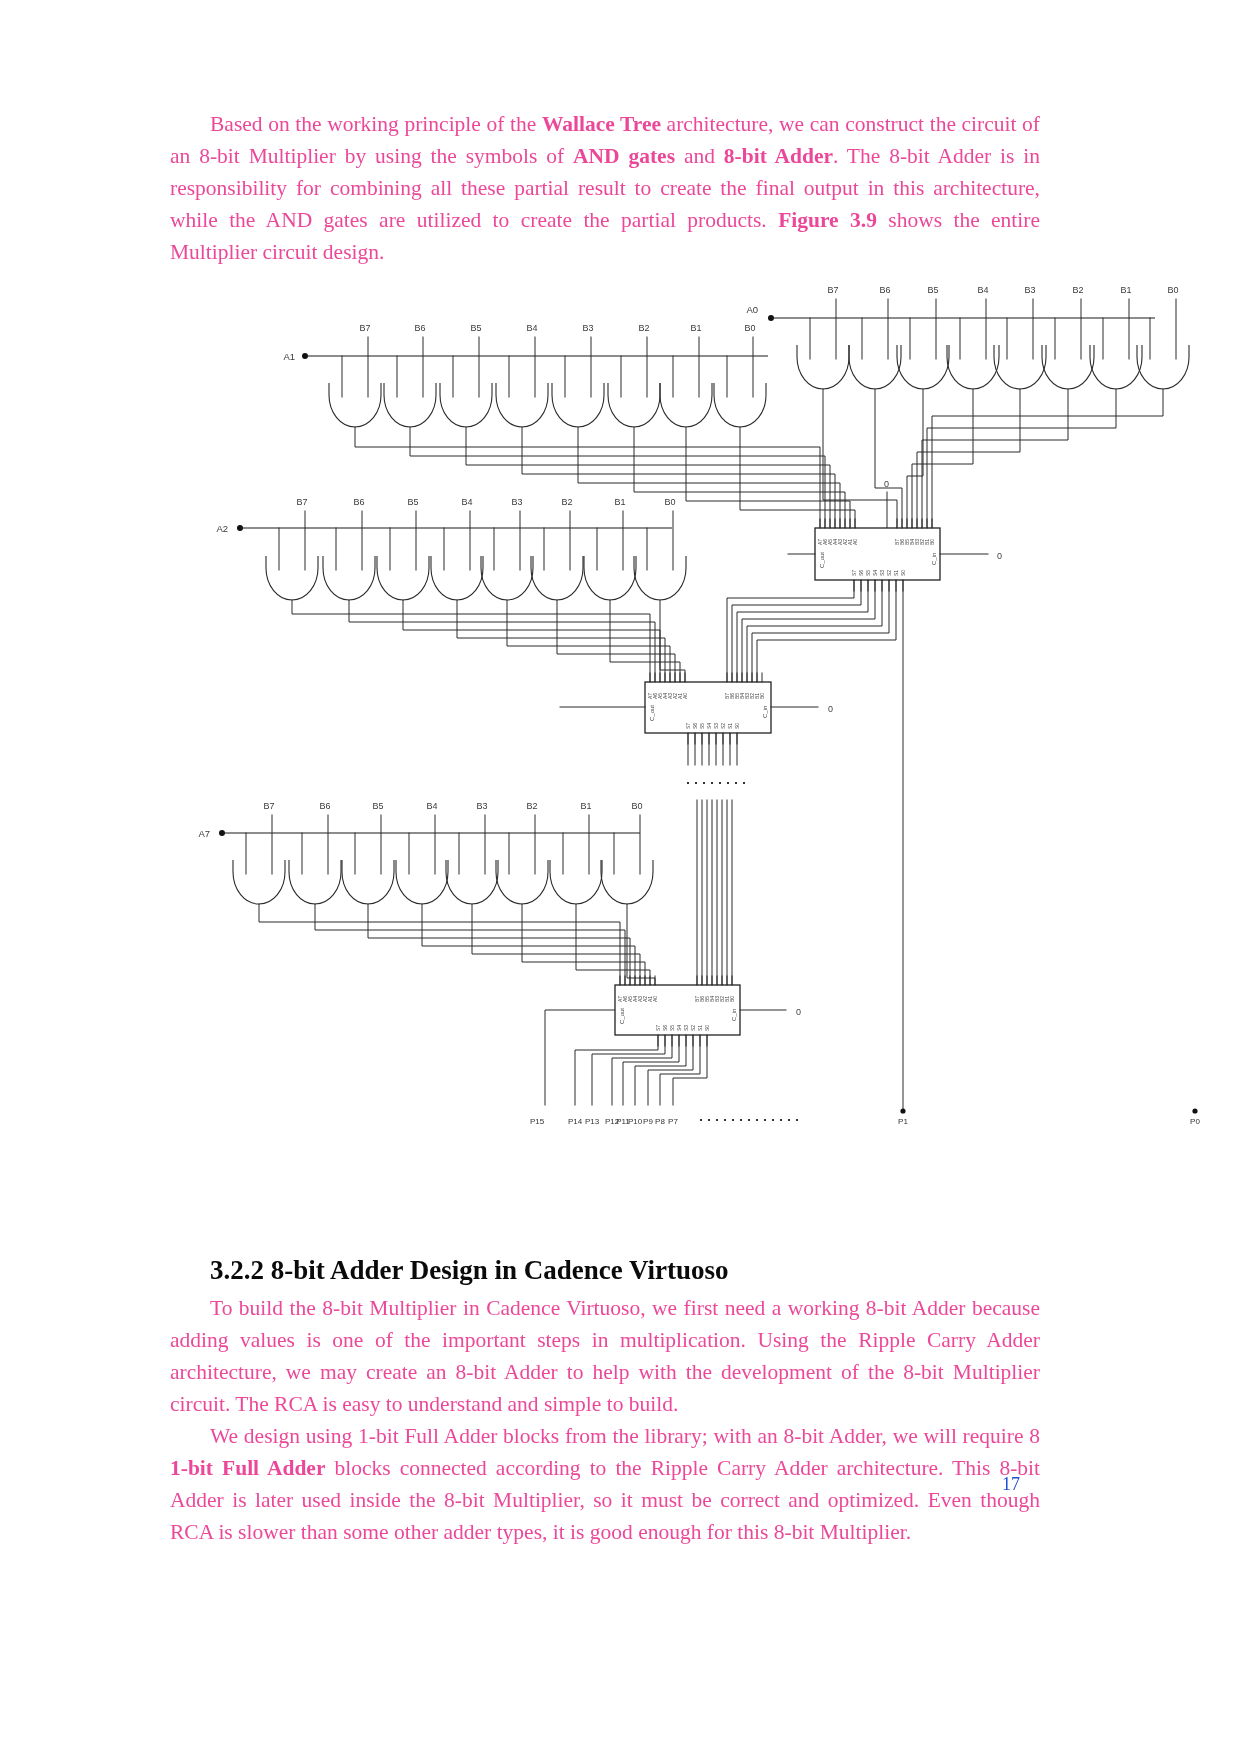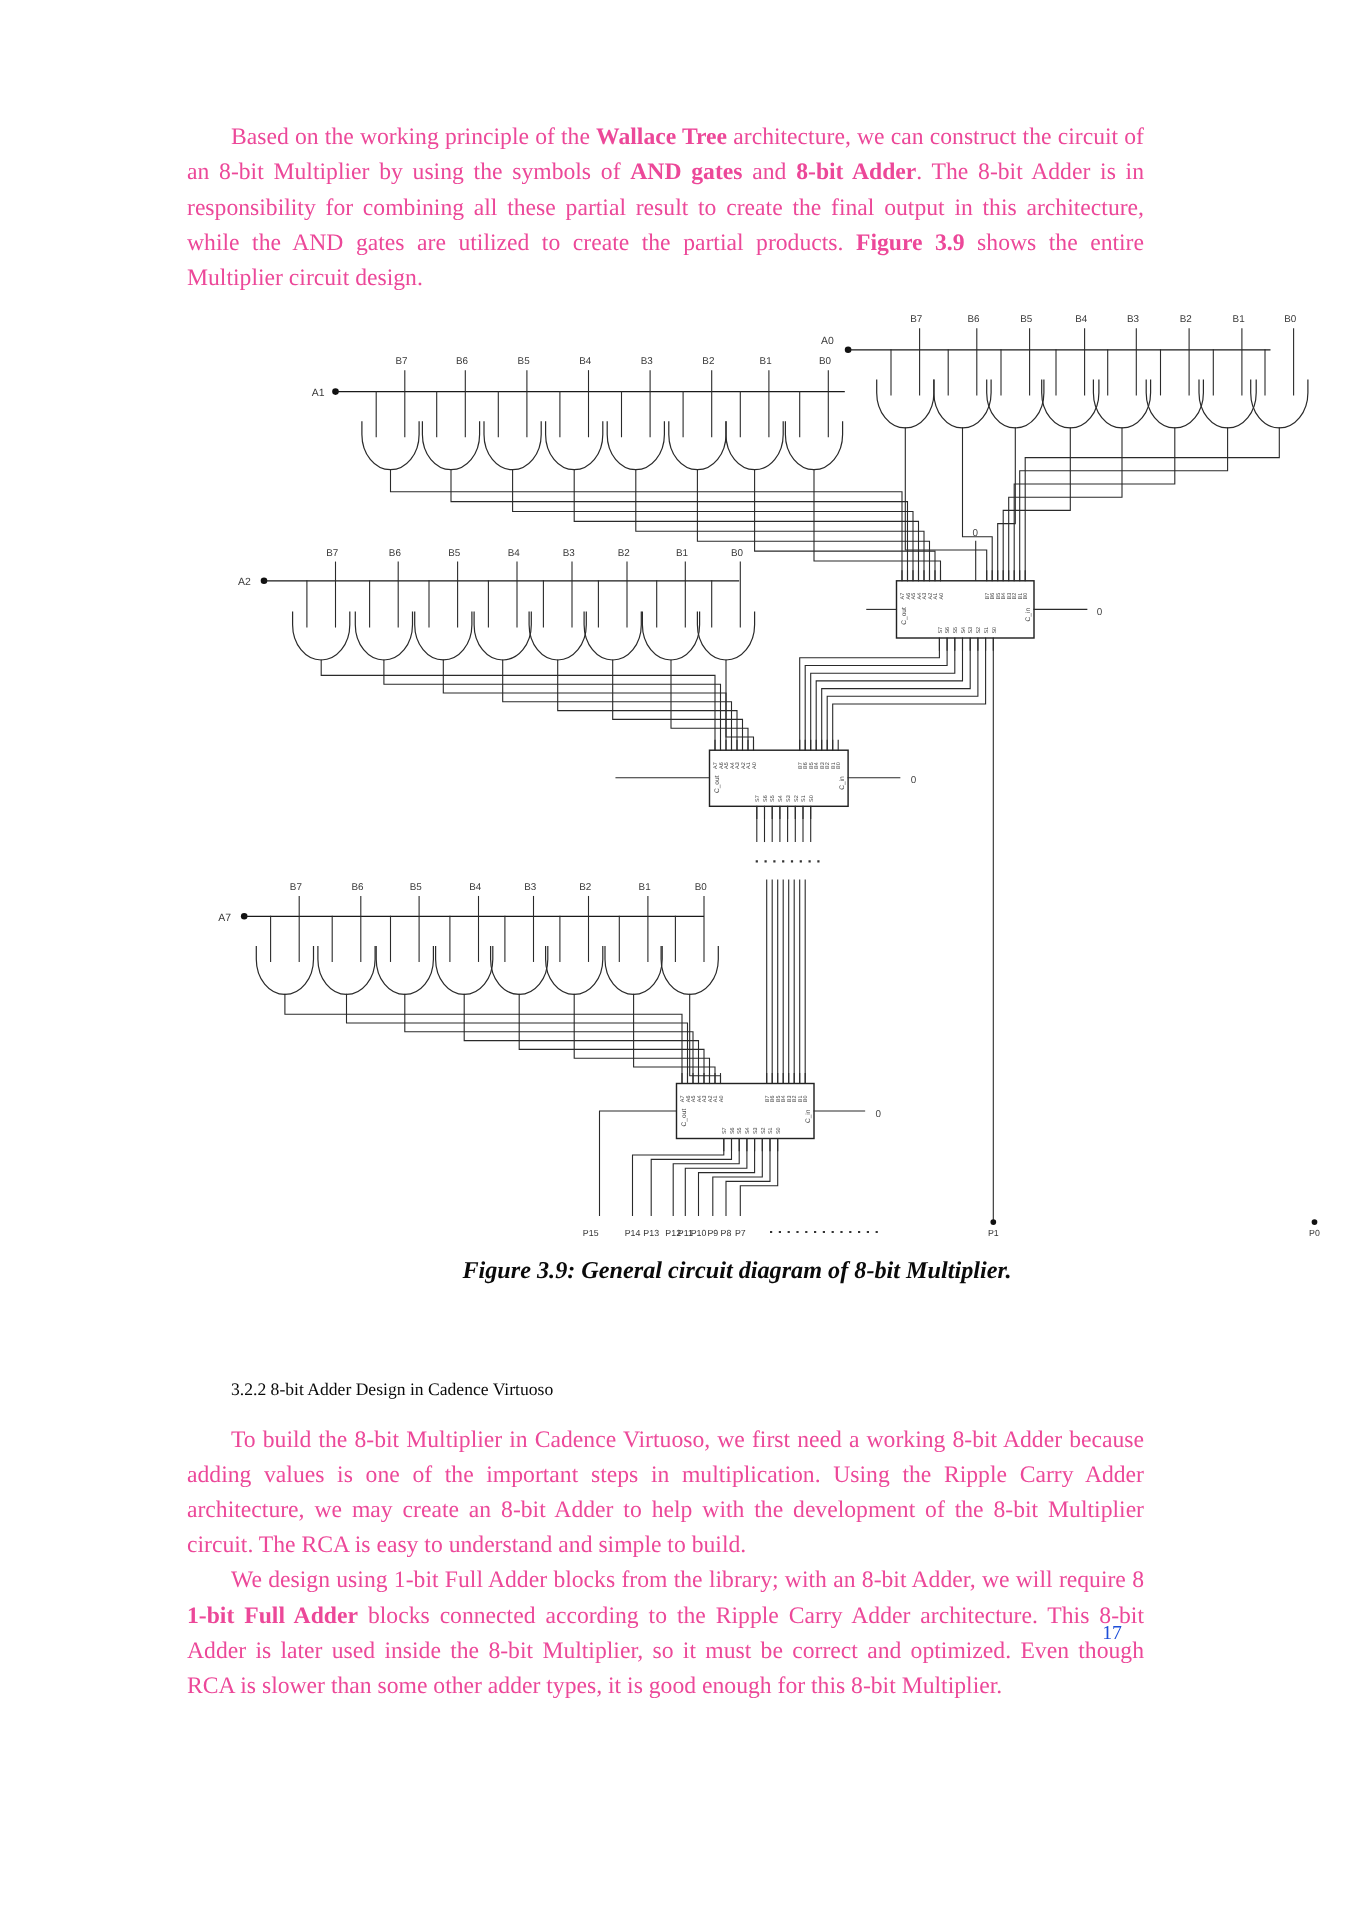--- a/index.html
+++ b/index.html
@@ -11,21 +11,21 @@
     position:absolute;left:170px;width:870px;text-align:justify;
     font-size:21.5px;line-height:32px;text-indent:40px;color:#ec4899;
   }
   .b{font-weight:bold;}
   .caption{
     position:absolute;left:235px;top:1142px;width:870px;text-align:center;
     font-size:22px;font-weight:bold;font-style:italic;color:#0a0a0a;
   }
   .heading{
     position:absolute;left:170px;top:1255px;width:870px;padding-left:40px;
-    font-size:16px;font-weight:normal;color:#0a0a0a;box-sizing:border-box;
+    font-size:27px;font-weight:bold;color:#0a0a0a;box-sizing:border-box;
   }
   .pagenum{
     position:absolute;left:1002px;top:1474px;font-size:18px;color:#1d4ed8;
   }
   svg.fig{position:absolute;left:0;top:0;}
   .wire{fill:none;stroke:#2a2a2a;stroke-width:1;stroke-linecap:square;}
   .cup{fill:none;stroke:#2a2a2a;stroke-width:1.1;}
   .blk{fill:#ffffff;stroke:#222;stroke-width:1.3;}
   .mainln{fill:none;stroke:#1a1a1a;stroke-width:1.2;}
   .flab{font:9px "Liberation Sans",sans-serif;fill:#3a3a3a;}
@@ -438,21 +438,20 @@
       <text class="plab" x="635" y="1124" text-anchor="middle">P10</text>
       <text class="plab" x="648" y="1124" text-anchor="middle">P9</text>
       <text class="plab" x="660" y="1124" text-anchor="middle">P8</text>
       <text class="plab" x="673" y="1124" text-anchor="middle">P7</text>
       <text class="plab" x="903" y="1124" text-anchor="middle">P1</text>
       <text class="plab" x="1195" y="1124" text-anchor="middle">P0</text>
       <circle cx="903" cy="1111" r="2.6" fill="#111"></circle>
       <circle cx="1195" cy="1111" r="2.6" fill="#111"></circle>
     </svg>
 
-  <div class="caption">Figure 3.9: General circuit diagram of 8-bit Multiplier.</div>
 
   <div class="heading">3.2.2 8-bit Adder Design in Cadence Virtuoso</div>
 
   <div class="para" style="top:1292px"><span>To build the 8-bit Multiplier in Cadence Virtuoso, we first need a working 8-bit Adder because adding values is one of the important steps in multiplication. Using the Ripple Carry Adder architecture, we may create an 8-bit Adder to help with the development of the 8-bit Multiplier circuit. The RCA is easy to understand and simple to build.</span></div>
 
   <div class="para" style="top:1420px"><span>We design using 1-bit Full Adder blocks from the library; with an 8-bit Adder, we will require 8 </span><span class="b">1-bit Full Adder</span><span> blocks connected according to the Ripple Carry Adder architecture. This 8-bit Adder is later used inside the 8-bit Multiplier, so it must be correct and optimized. Even though RCA is slower than some other adder types, it is good enough for this 8-bit Multiplier.</span></div>
 
   <div class="pagenum">17</div>
 
 </div>

